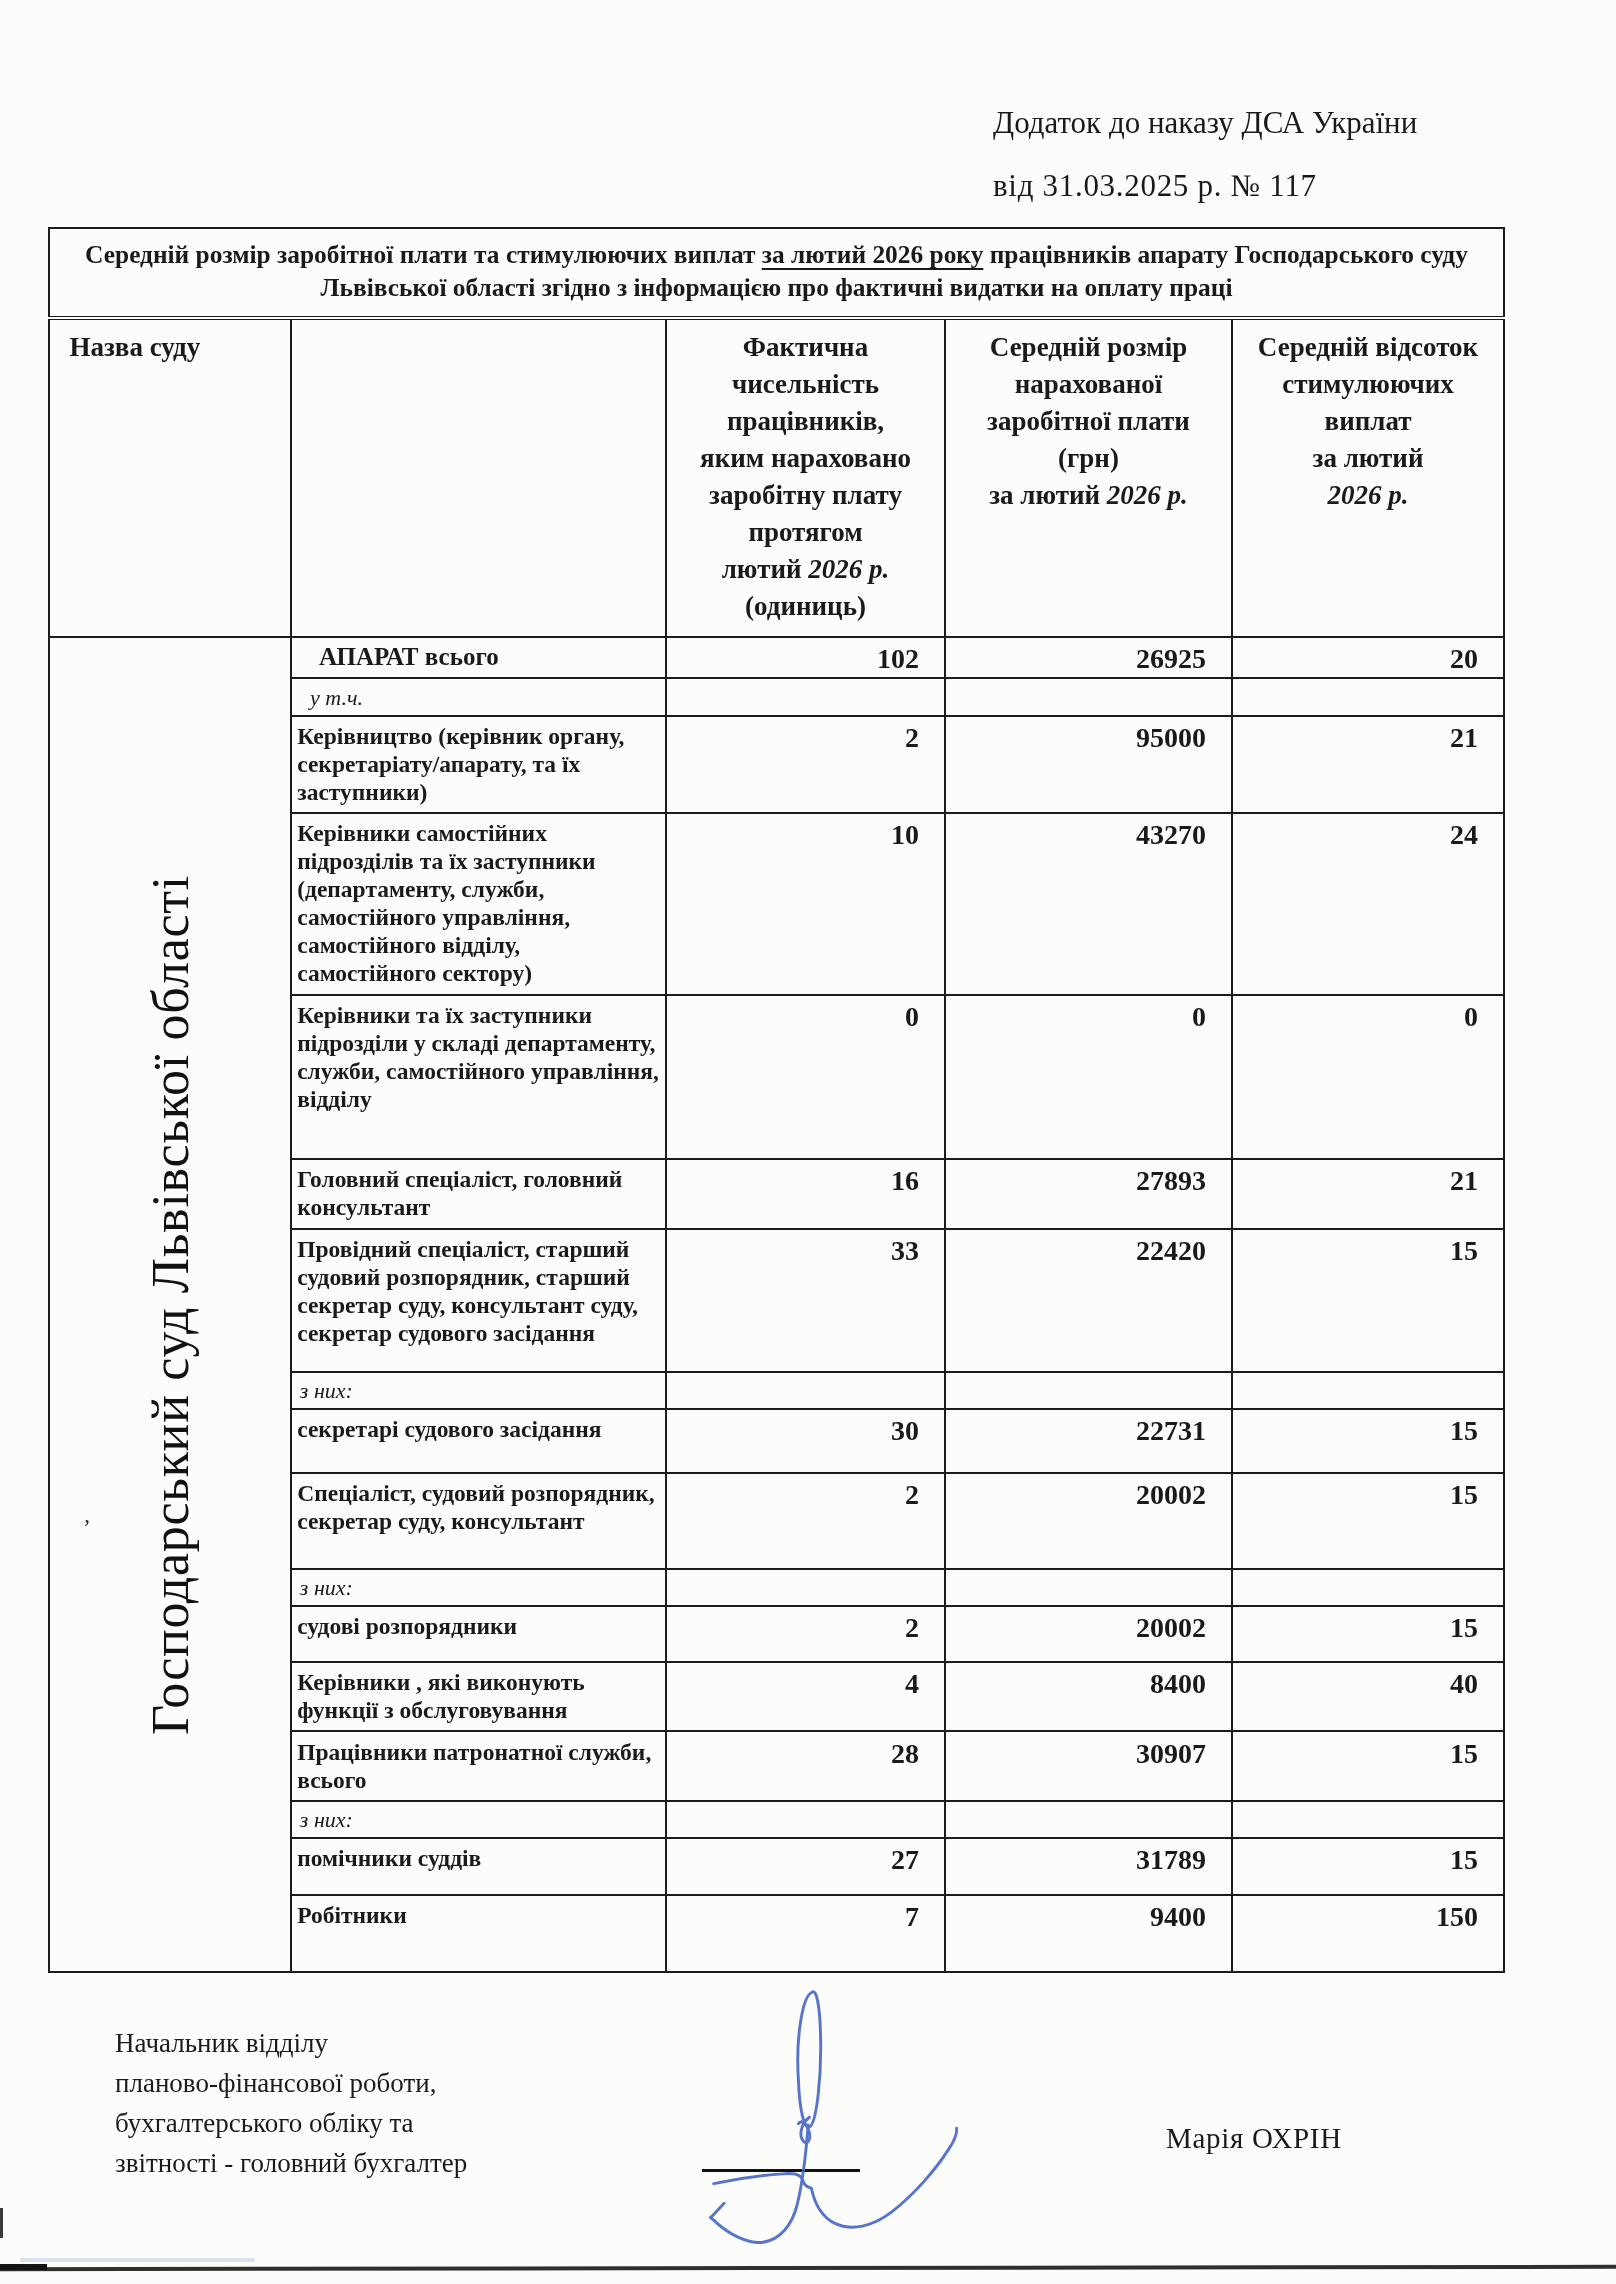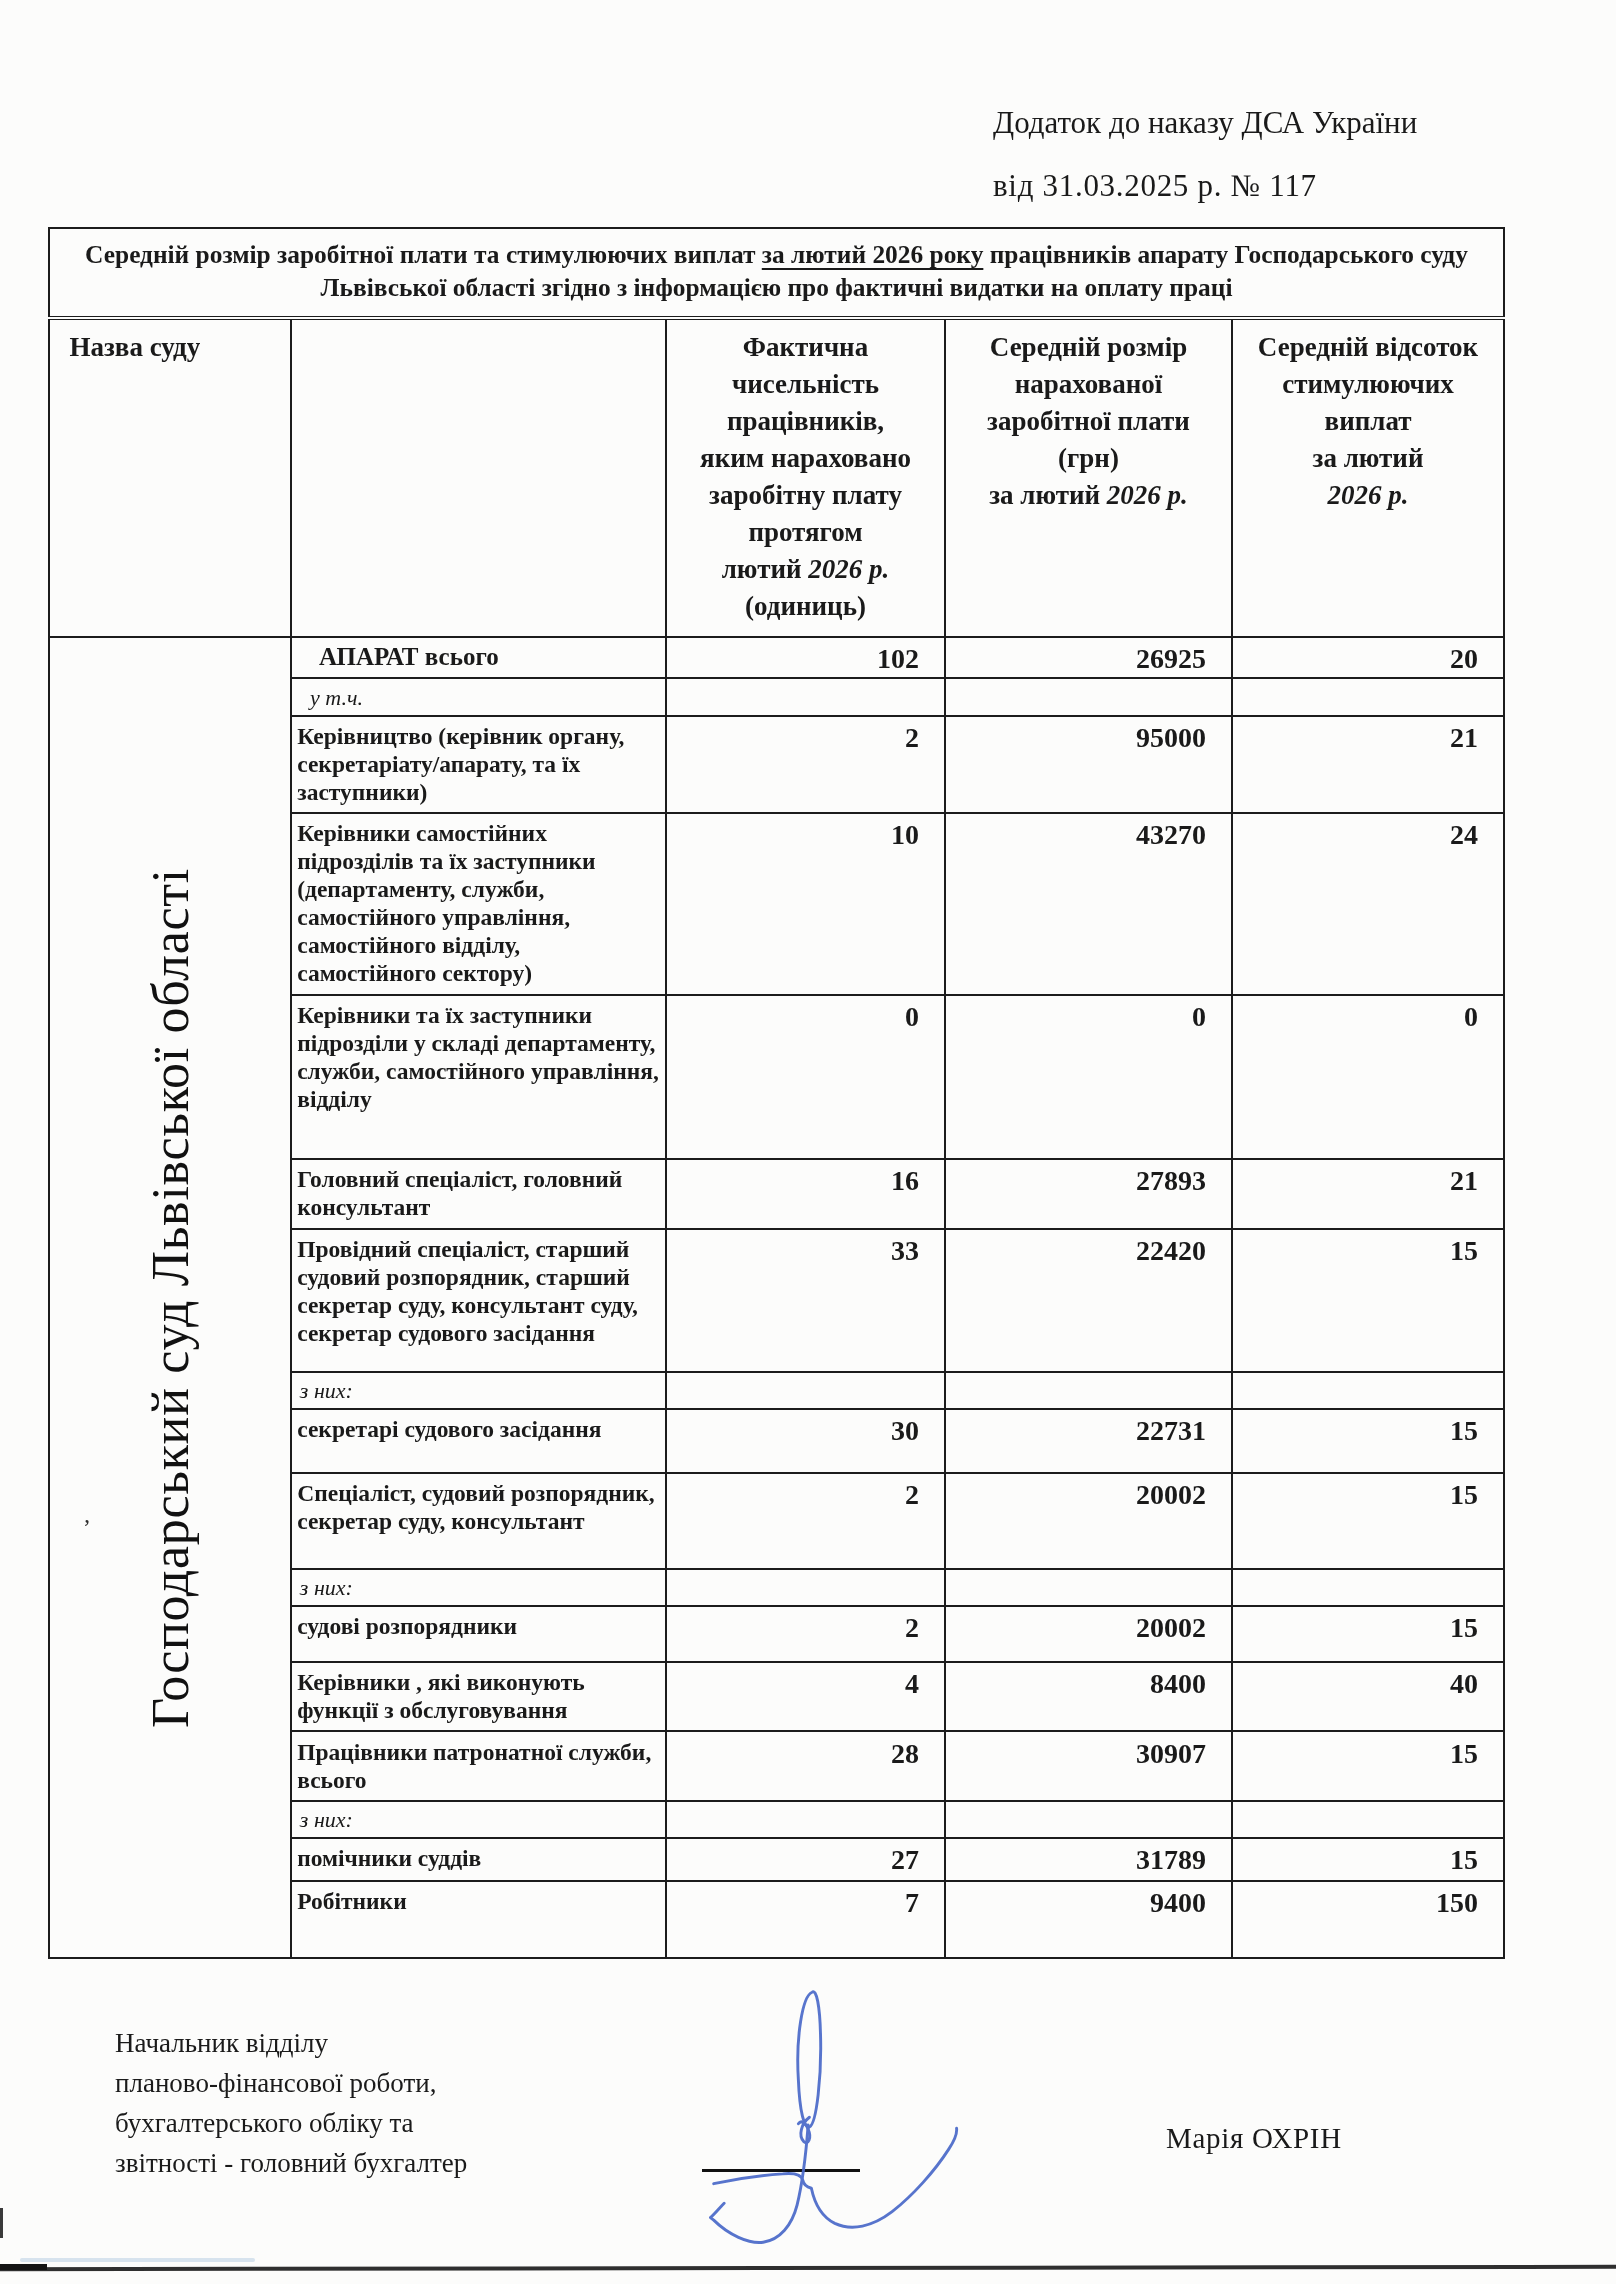--- a/index.html
+++ b/index.html
@@ -223,21 +223,21 @@
       <td class="num">28</td>
       <td class="num">30907</td>
       <td class="num">15</td>
     </tr>
     <tr style="height:29px">
       <td class="note">з них:</td>
       <td class="num"></td>
       <td class="num"></td>
       <td class="num"></td>
     </tr>
-    <tr style="height:43px">
+    <tr style="height:57px">
       <td class="lbl">помічники суддів</td>
       <td class="num">27</td>
       <td class="num">31789</td>
       <td class="num">15</td>
     </tr>
     <tr style="height:77px">
       <td class="lbl">Робітники</td>
       <td class="num">7</td>
       <td class="num">9400</td>
       <td class="num">150</td>

